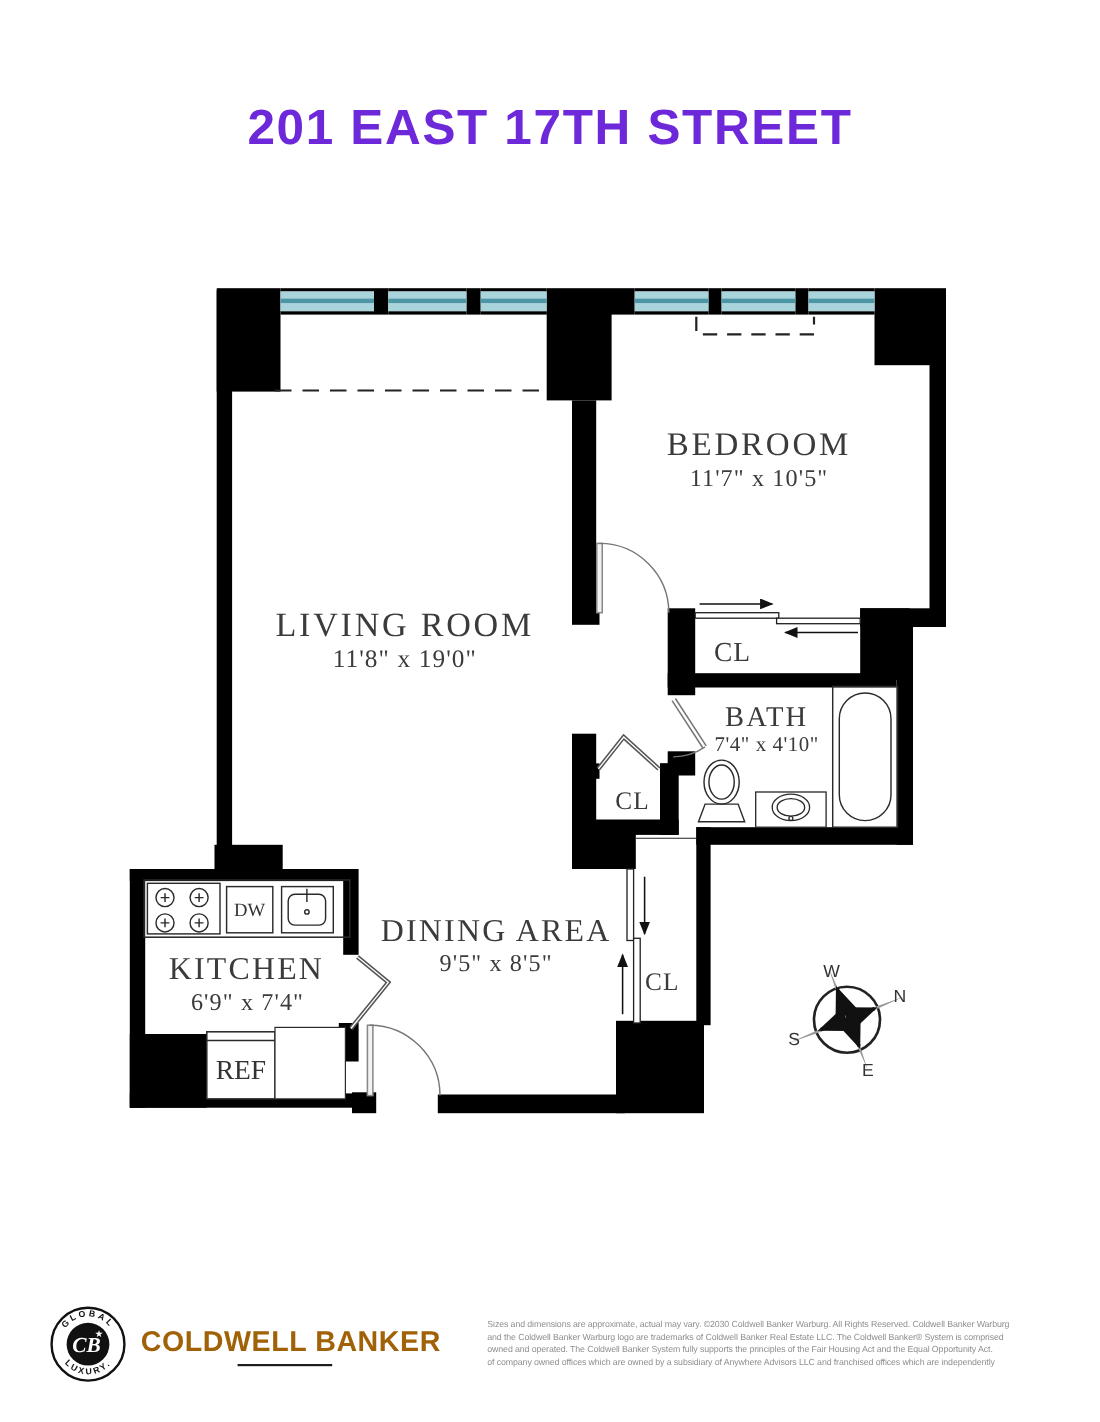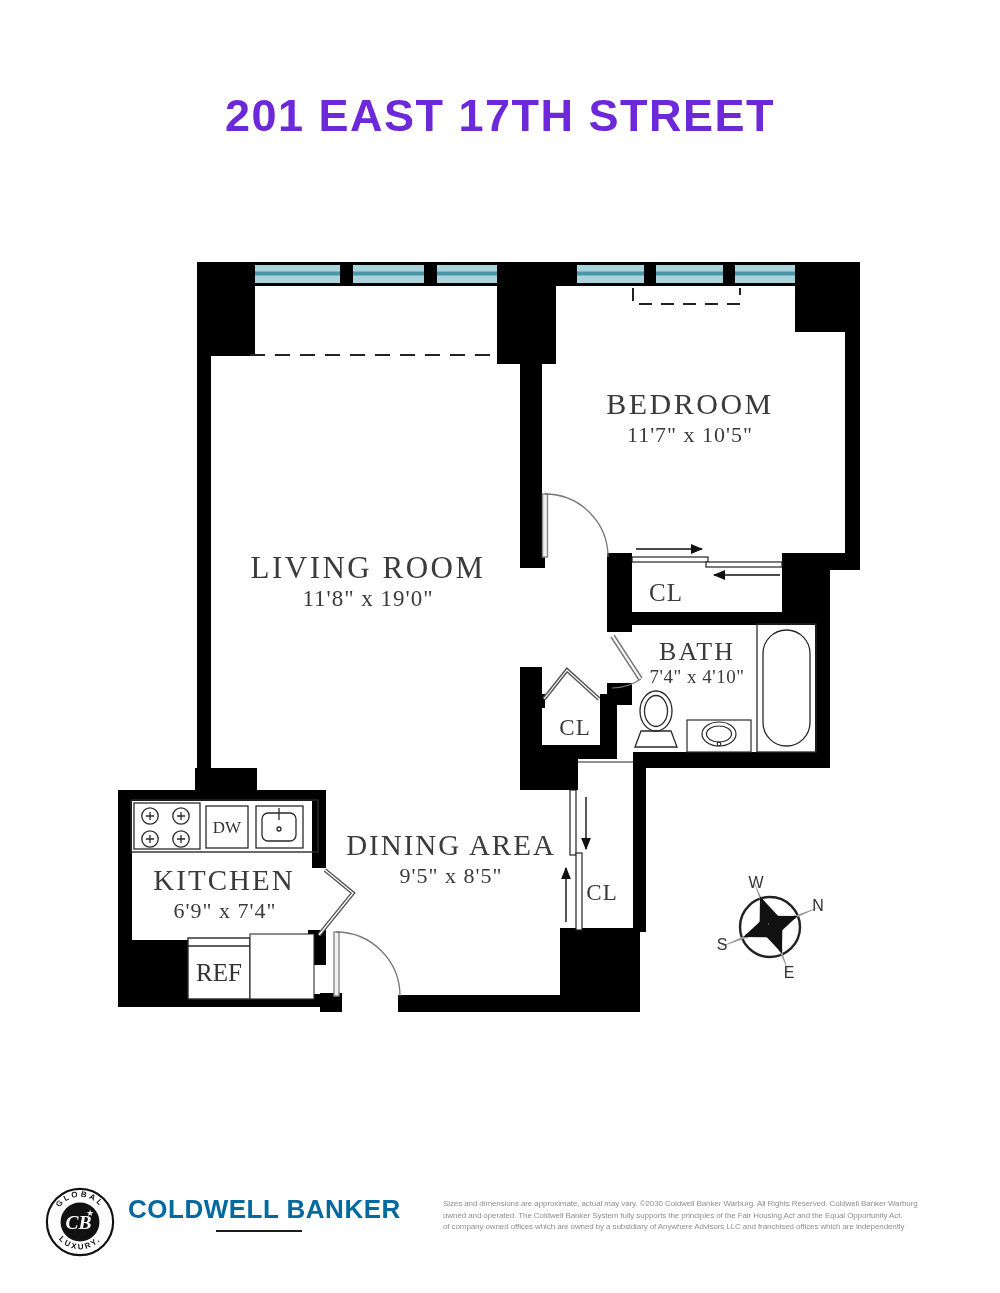--- a/index.html
+++ b/index.html
@@ -8,21 +8,21 @@
   #title{position:absolute;top:46px;left:0;width:100%;text-align:center;
          font-weight:bold;font-size:45px;line-height:61px;letter-spacing:1.5px;color:#6d28d9;margin-top:39px;}
   #plan-svg{position:absolute;left:0;top:0;}
   .room-name{font-family:"Liberation Serif","DejaVu Serif",serif;fill:#3b3b3b;}
   .room-dim{font-family:"Liberation Serif","DejaVu Serif",serif;fill:#3b3b3b;}
   .cl{font-family:"Liberation Serif","DejaVu Serif",serif;fill:#3b3b3b;}
   .fixlabel{font-family:"Liberation Serif","DejaVu Serif",serif;fill:#333;}
   .compass-letter{font-family:"Liberation Sans",sans-serif;fill:#333;font-size:16px;}
   #footer{position:absolute;left:0;top:1180px;width:100%;height:113px;}
   #badge{position:absolute;left:44px;top:6px;}
-  #brand{position:absolute;left:128px;top:14px;width:262px;text-align:center;color:#0369a1;}
+  #brand{position:absolute;left:128px;top:24px;width:262px;text-align:center;color:#a16207;}
   #brand-line1{font-weight:bold;font-size:26px;letter-spacing:0.5px;white-space:nowrap;}
   #brand-rule{width:86px;height:2px;background:#1d1d1d;margin:5px auto 4px auto;}
   #brand-line2{font-weight:bold;font-size:21px;letter-spacing:2px;}
   #disclaimer{position:absolute;left:443px;top:18px;width:520px;color:#8f8f8f;
               font-size:8px;line-height:11.6px;letter-spacing:-0.1px;}
   #disclaimer div{white-space:nowrap;}
 </style>
 </head>
 <body>
 
@@ -270,18 +270,19 @@
         <text x="48" y="60" text-anchor="middle" fill="#fff" font-size="27" font-weight="bold" font-style="italic" font-family="Liberation Serif, serif">CB</text>
         <text x="64" y="41" text-anchor="middle" fill="#fff" font-size="12">★</text>
       </svg>
     </div>
     <div id="brand">
       <div id="brand-line1">COLDWELL BANKER</div>
       <div id="brand-rule"></div>
     </div>
     <div id="disclaimer">
       <div>Sizes and dimensions are approximate, actual may vary. ©2030 Coldwell Banker Warburg. All Rights Reserved. Coldwell Banker Warburg</div>
+      <div>and the Coldwell Banker Warburg logo are trademarks of Coldwell Banker Real Estate LLC. The Coldwell Banker® System is comprised</div>
       <div>owned and operated. The Coldwell Banker System fully supports the principles of the Fair Housing Act and the Equal Opportunity Act.</div>
       <div>of company owned offices which are owned by a subsidiary of Anywhere Advisors LLC and franchised offices which are independently</div>
     </div>
   </div>
 
 </div>
 
 </body></html>

